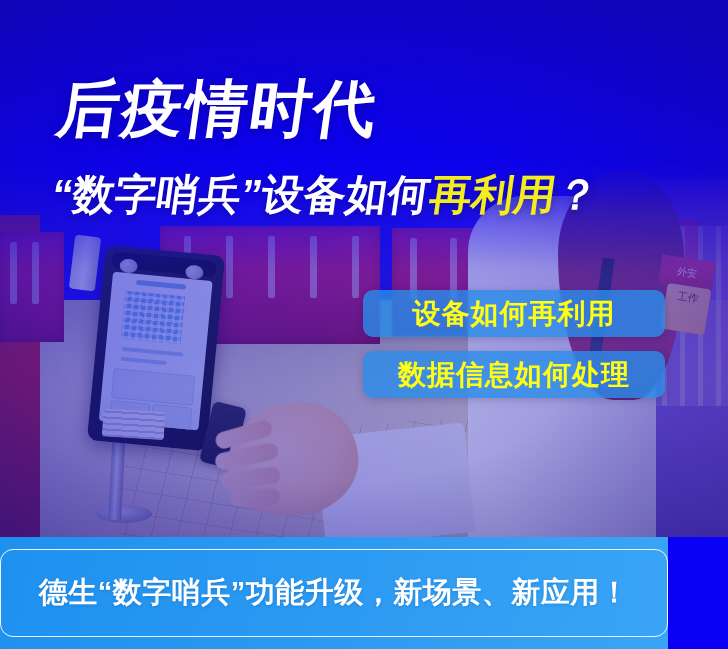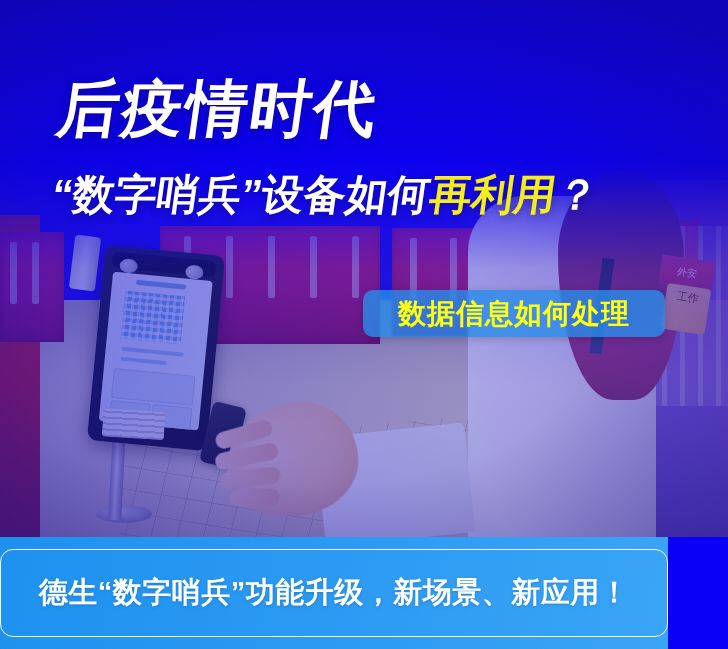--- a/index.html
+++ b/index.html
@@ -393,20 +393,23 @@
 
   <div class="headline-wrap">
     <div class="title-main">后疫情时代</div>
     <div class="title-sub">
       <span>“数字哨兵”设备如何</span><span class="hl">再利用</span><span>？</span>
     </div>
   </div>
 
   <div class="pill-list">
     <div class="pill">
+      <span>设备如何再利用</span>
+    </div>
+    <div class="pill">
       <span>数据信息如何处理</span>
     </div>
   </div>
 
   <div class="bottom-banner">
     <div class="banner-box">
       <span class="banner-text">德生“数字哨兵”功能升级，新场景、新应用！</span>
     </div>
   </div>
 

